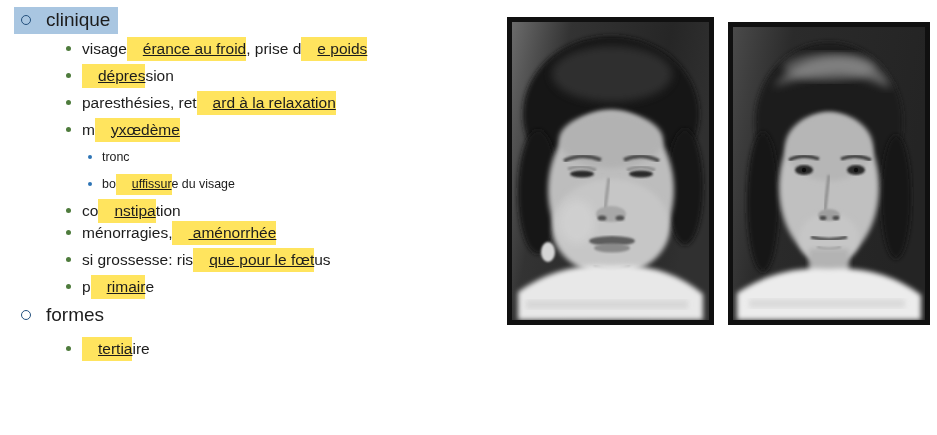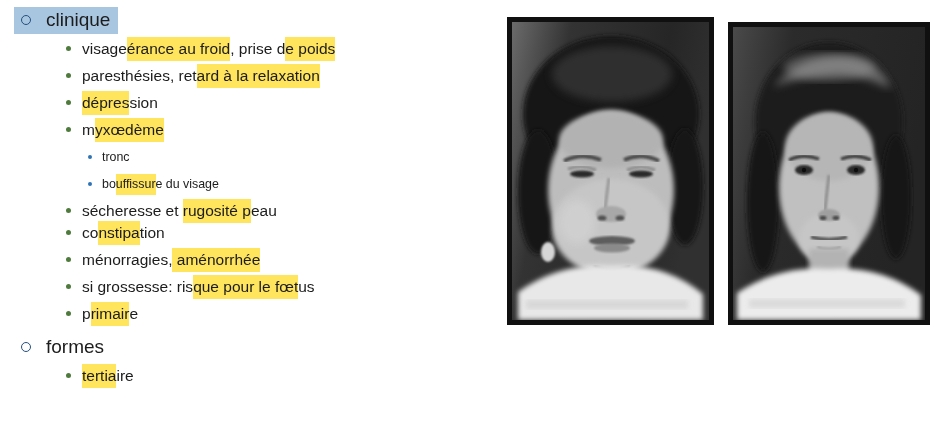--- a/index.html
+++ b/index.html
@@ -24,21 +24,21 @@
   .row.l2{height:27px;font-size:15.5px;}
   .row.l3{height:27px;font-size:12.4px;}
   .row.l1 .inner{margin-left:14px;padding:2px 8px 3px 7px;}
   .row.l2 .inner{margin-left:66px;}
   .row.l3 .inner{margin-left:88px;}
   .row.l1 .bullet{width:10px;height:10px;border:1.7px solid var(--bullet1);border-radius:50%;
                   box-sizing:border-box;margin-right:15px;flex:none;background:transparent;}
   .row.l2 .bullet{width:5px;height:5px;background:var(--bullet2);border-radius:50%;margin-right:11px;flex:none;}
   .row.l3 .bullet{width:4px;height:4px;background:var(--bullet3);border-radius:50%;margin-right:10px;flex:none;}
   .row.selected .inner{background:var(--sel-blue);}
-  .hl{background:var(--hl-yellow);padding:3px 0 4px 0;}
+  .hl{background:var(--hl-yellow);padding:3px 0 4px 16px;text-decoration:underline;}
   
   .bullet-list .row:nth-child(9){margin-top:-5px;}
   .bullet-list .row:nth-child(13){margin-top:5px;}
   
   .photo{position:absolute;border:5px solid #101010;box-sizing:border-box;background:#2d2d2d;}
   .photo svg{display:block;width:100%;height:100%;}
   .photo-left{left:507px;top:17px;width:207px;height:308px;}
   .photo-right{left:728px;top:22px;width:202px;height:303px;}
 </style>
 </head>
@@ -47,36 +47,33 @@
 <div class="slide">
 
   <div class="bullet-list" id="bullet-list">
       <div class="row l1 selected">
         <span class="inner"><span class="bullet"></span><span class="text"><span>clinique</span></span></span>
       </div>
       <div class="row l2">
         <span class="inner"><span class="bullet"></span><span class="text"><span>visage</span><span class="hl">érance au froid</span><span>, prise d</span><span class="hl">e poids</span></span></span>
       </div>
       <div class="row l2">
+        <span class="inner"><span class="bullet"></span><span class="text"><span class="hl">dépres</span><span>sion</span></span></span>
+      </div>
+      <div class="row l2">
         <span class="inner"><span class="bullet"></span><span class="text"><span>paresthésies, ret</span><span class="hl">ard à la relaxation</span></span></span>
-      </div>
-      <div class="row l2">
-        <span class="inner"><span class="bullet"></span><span class="text"><span class="hl">dépres</span><span>sion</span></span></span>
       </div>
       <div class="row l2">
         <span class="inner"><span class="bullet"></span><span class="text"><span>m</span><span class="hl">yxœdème</span></span></span>
       </div>
       <div class="row l3">
         <span class="inner"><span class="bullet"></span><span class="text"><span>tronc</span></span></span>
       </div>
       <div class="row l3">
         <span class="inner"><span class="bullet"></span><span class="text"><span>bo</span><span class="hl">uffissur</span><span>e du visage</span></span></span>
-      </div>
-      <div class="row l2">
-        <span class="inner"><span class="bullet"></span><span class="text"><span>sécheresse et </span><span class="hl">rugosité p</span><span>eau</span></span></span>
       </div>
       <div class="row l2">
         <span class="inner"><span class="bullet"></span><span class="text"><span>co</span><span class="hl">nstipa</span><span>tion</span></span></span>
       </div>
       <div class="row l2">
         <span class="inner"><span class="bullet"></span><span class="text"><span>ménorragies,</span><span class="hl"> aménorrhée</span></span></span>
       </div>
       <div class="row l2">
         <span class="inner"><span class="bullet"></span><span class="text"><span>si grossesse: ris</span><span class="hl">que pour le fœt</span><span>us</span></span></span>
       </div>

